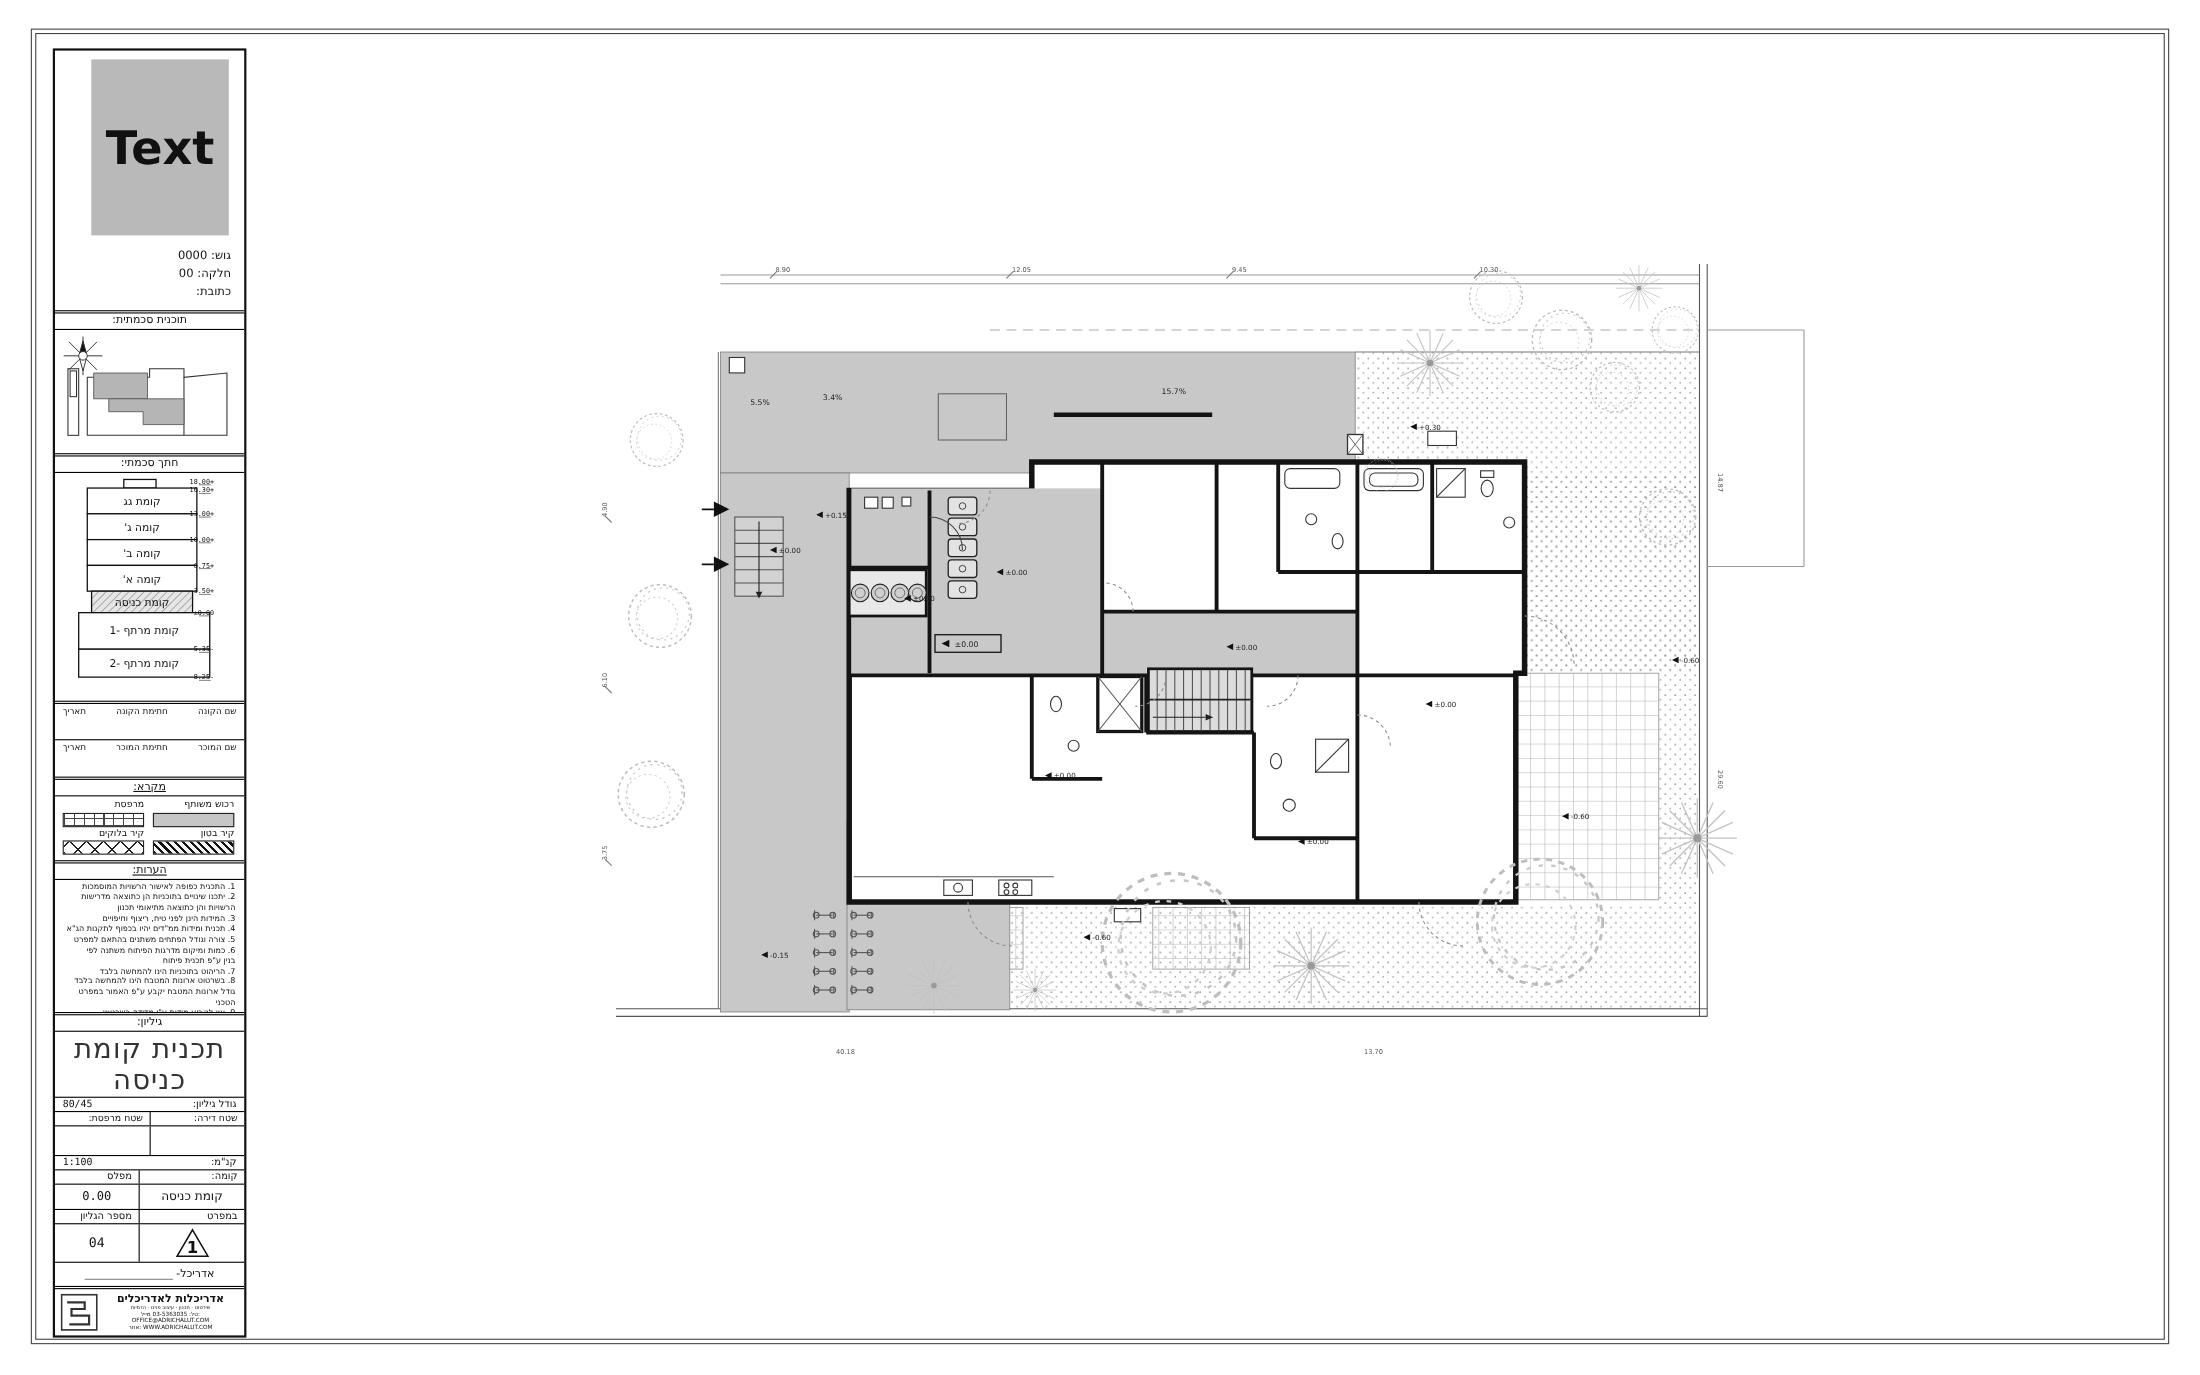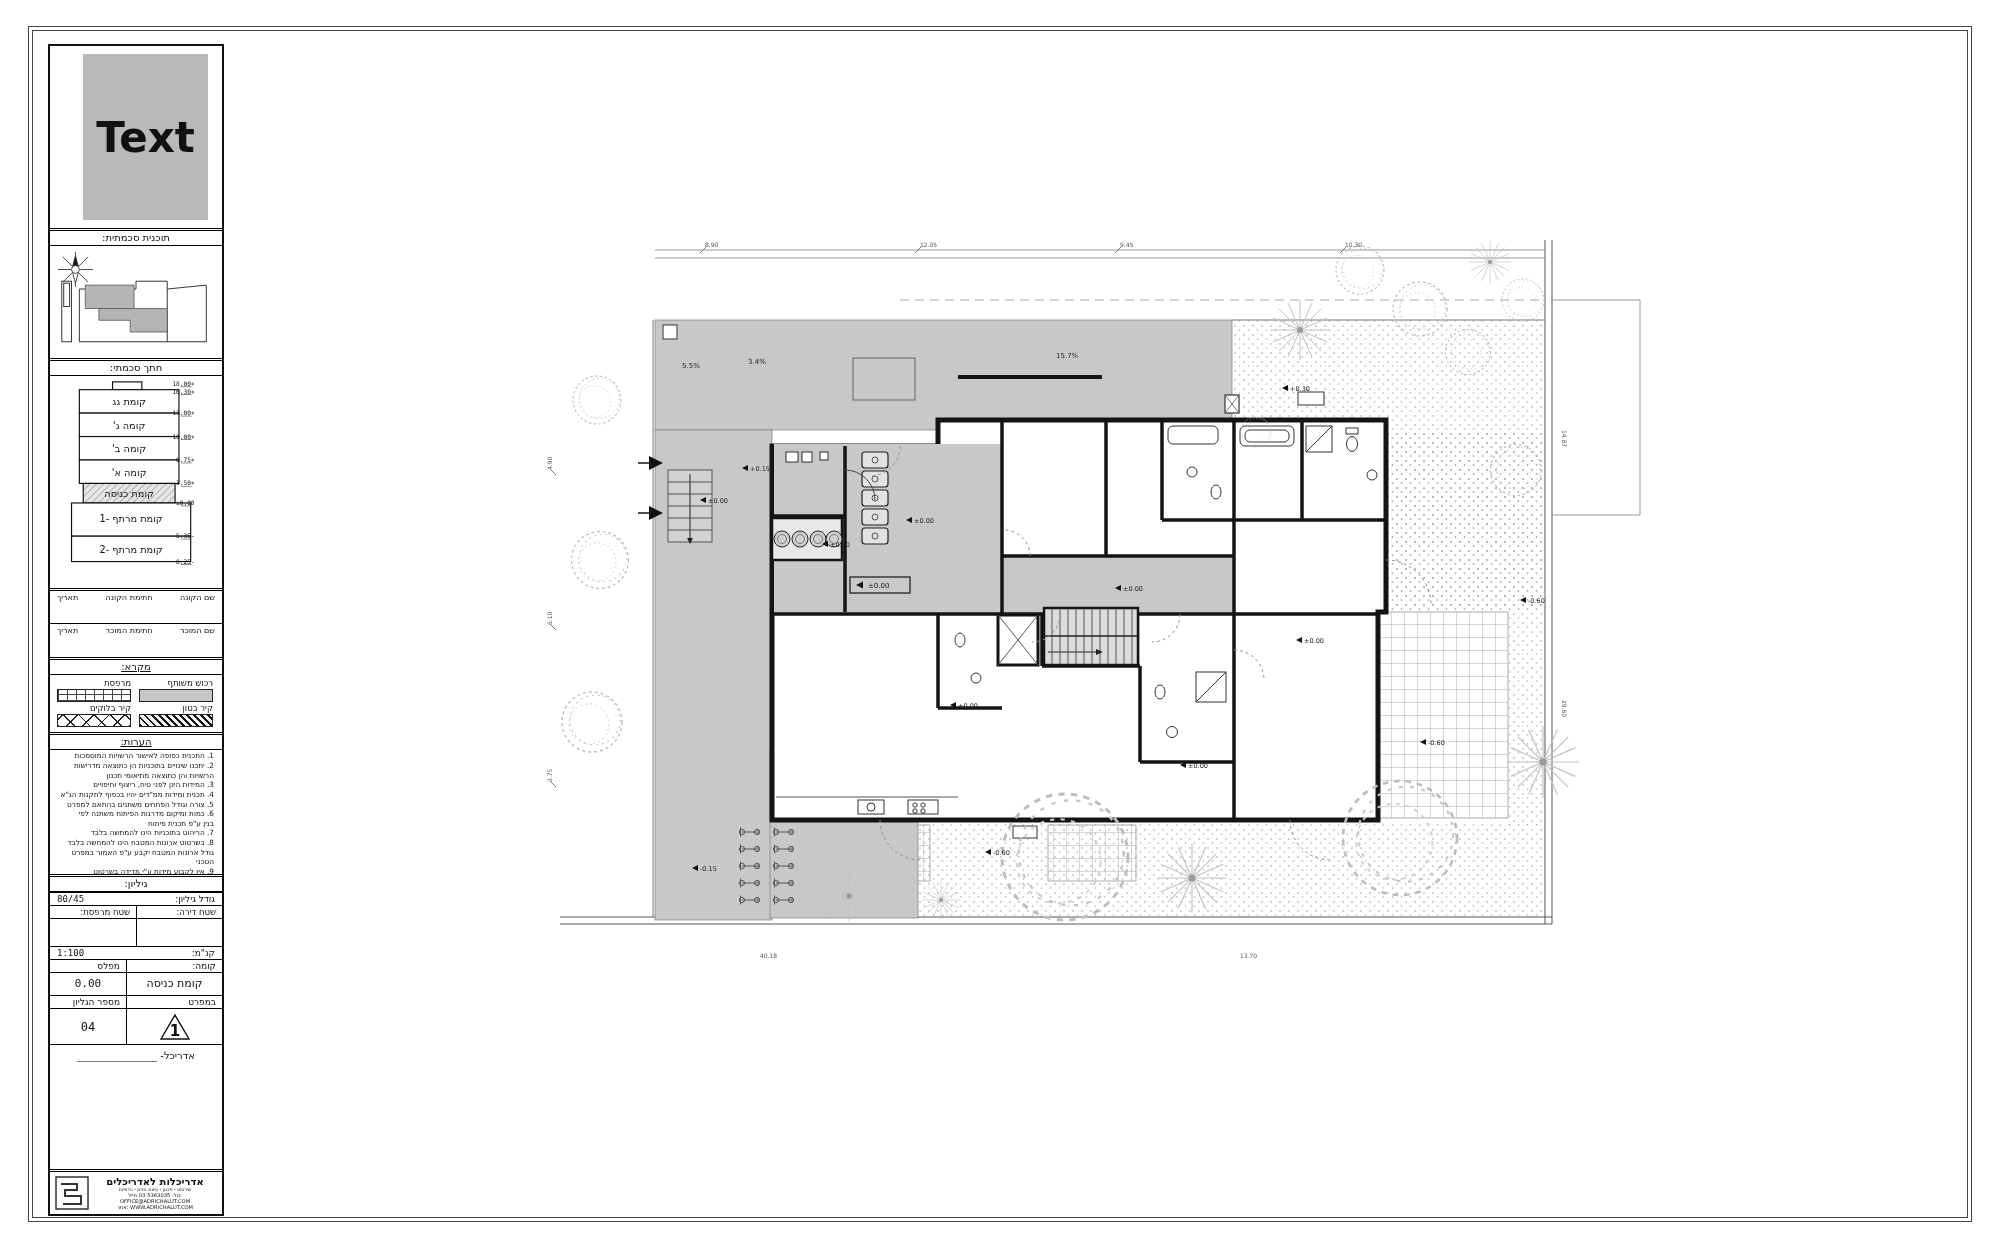--- a/index.html
+++ b/index.html
@@ -67,20 +67,25 @@
   <div class="outer-frame" data-name="sheet-frame"></div>
 
   <aside class="tb" data-name="title-block-sidebar">
 
     <div class="logo-wrap" data-name="firm-logo-block">
       <div class="logo" data-name="logo-placeholder">
         <span data-name="logo-text">Text</span>
       </div>
     </div>
 
+    <div class="info" data-name="parcel-info">
+      <div data-name="gush-line">גוש: 0000</div>
+      <div data-name="helka-line">חלקה: 00</div>
+      <div data-name="address-line">כתובת:</div>
+    </div>
 
     <div class="hd" data-name="keyplan-header"><span>תוכנית סכמתית:</span></div>
 
     <div class="keyplan" data-name="key-plan">
       <svg viewBox="0 0 172 108" data-name="key-plan-drawing">
         <g stroke="#333" stroke-width="0.9" data-name="compass-icon">
           <line x1="24" y1="4" x2="24" y2="40"></line>
             <line x1="6" y1="22" x2="42" y2="22"></line>
           <line x1="11" y1="9" x2="37" y2="35"></line>
             <line x1="37" y1="9" x2="11" y2="35"></line>
@@ -199,20 +204,24 @@
       <div>6. כמות ומיקום מדרגות הפיתוח משתנה לפי</div>
         <div>בנין ע"פ תכנית פיתוח</div>
       <div>7. הריהוט בתוכניות הינו להמחשה בלבד</div>
         <div>8. בשרטוט ארונות המטבח הינו להמחשה בלבד</div>
       <div>גודל ארונות המטבח יקבע ע"פ האמור במפרט הטכני</div>
         <div>9. אין לקבוע מידות ע"י מדידה בשרטוט</div>
 
     </div>
 
     <div class="hd" data-name="sheet-header"><span>גיליון:</span></div>
+    <div class="bigtitle" data-name="sheet-title">
+      <div>תכנית קומת</div>
+      <div>כניסה</div>
+    </div>
 
     <div class="rowline" data-name="sheet-size-row">
       <span data-name="sheet-size-label">גודל גיליון:</span>
       <span class="cad" data-name="sheet-size-value">80/45</span>
     </div>
 
     <div class="two" data-name="areas-header-row">
       <div data-name="apt-area-label">שטח דירה:</div>
       <div data-name="balcony-area-label">שטח מרפסת:</div>
     </div>

